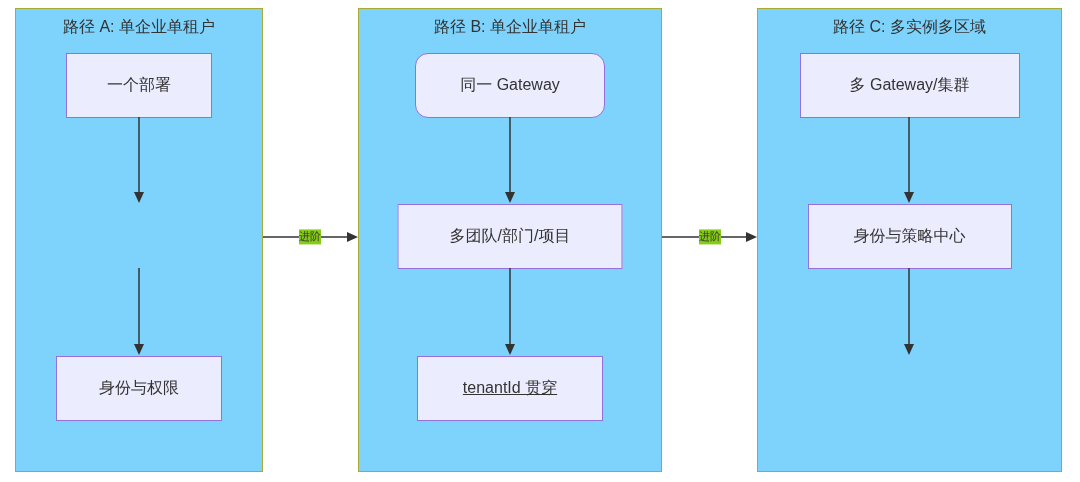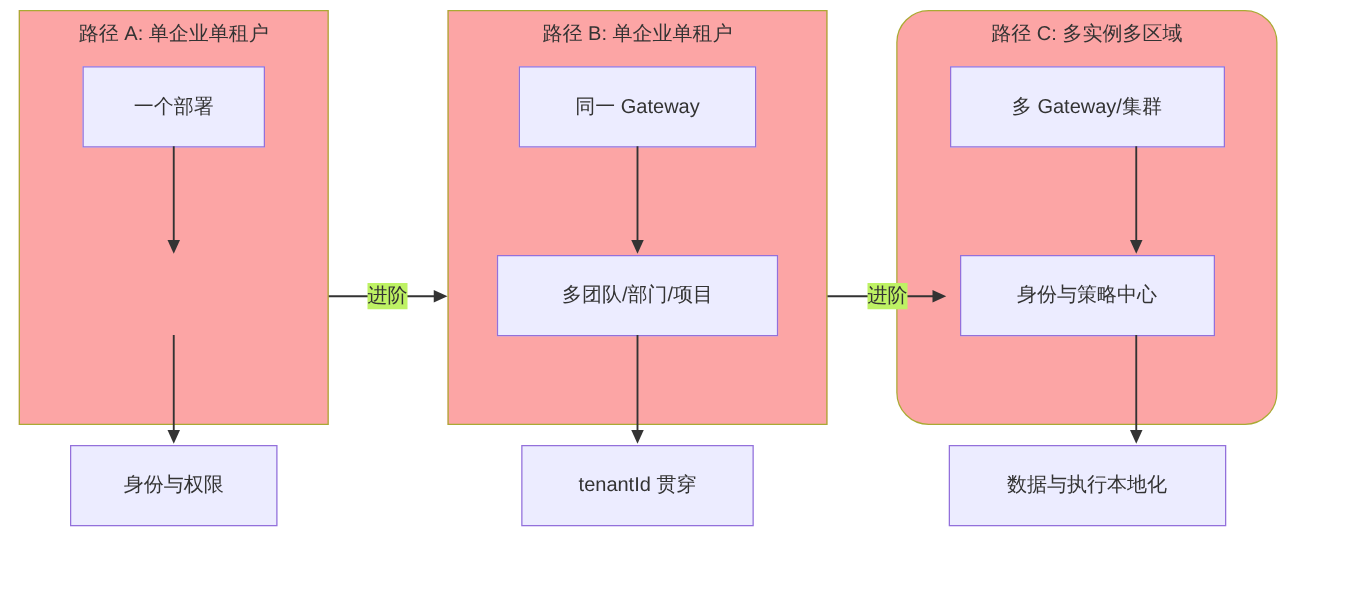--- a/index.html
+++ b/index.html
@@ -11,28 +11,28 @@
   #canvas {
     position: relative;
     width: 1080px;
     height: 482px;
     background: #ffffff;
     overflow: hidden;
   }
   .cluster {
     position: absolute;
     top: 8px;
-    height: 332px;
-    background: #fca5a5;
+    height: 464px;
+    background: #7dd3fc;
     border: 1px solid #aaaa33;
     box-sizing: border-box;
   }
   .cluster-a { left: 15px;  width: 248px; }
   .cluster-b { left: 358px; width: 304px; }
-  .cluster-c { left: 717px; width: 305px; border-radius: 26px; }
+  .cluster-c { left: 757px; width: 305px; }
   .cluster-title {
     position: absolute;
     top: 8px;
     left: 0;
     width: 100%;
     text-align: center;
     font-size: 16px;
     color: #333333;
     white-space: nowrap;
   }
@@ -50,42 +50,42 @@
     font-size: 16px;
     color: #333333;
     white-space: nowrap;
   }
   .row1 { top: 44px; text-align: center; }
   .row2 { top: 195px; }
   .row3 { top: 347px; text-align: center; }
   .node-a1 { width: 146px; }
   .node-a2 { width: 146px; }
   .node-a3 { width: 166px; }
-  .node-b1 { width: 190px; }
+  .node-b1 { width: 190px; border-radius: 13px; }
   .node-b2 { width: 225px; text-align: right; }
-  .node-b3 { width: 186px; }
+  .node-b3 { width: 186px; text-decoration: underline; }
   .node-c1 { width: 220px; }
   .node-c2 { width: 204px; }
   .node-c3 { width: 222px; }
   #edges {
     position: absolute;
     top: 0;
     left: 0;
     width: 1080px;
     height: 482px;
     pointer-events: none;
   }
   #edges line { stroke: #333333; stroke-width: 1.5; }
   #edges polygon { fill: #333333; }
   .edge-label {
     position: absolute;
     transform: translate(-50%, -50%);
-    background: #bef264;
+    background: #84cc16;
     color: #333333;
-    font-size: 16px;
+    font-size: 11px;
     padding: 1px 0;
     line-height: 1.2;
     white-space: nowrap;
   }
   .edge-label-1 { left: 310px; top: 237px; }
   .edge-label-2 { left: 710px; top: 237px; }
 </style>
 </head>
 <body>
 
@@ -101,21 +101,20 @@
     <div class="cluster-title">路径 B: 单企业单租户</div>
     <div class="node node-b1 row1">同一 Gateway</div>
     <div class="node node-b2 row2">多团队/部门/项目</div>
     <div class="node node-b3 row3">tenantId 贯穿</div>
   </div>
 
   <div class="cluster cluster-c">
     <div class="cluster-title">路径 C: 多实例多区域</div>
     <div class="node node-c2 row2">身份与策略中心</div>
     <div class="node node-c1 row1">多 Gateway/集群</div>
-    <div class="node node-c3 row3">数据与执行本地化</div>
   </div>
 
   <svg id="edges" viewBox="0 0 1080 482" xmlns="http://www.w3.org/2000/svg">
 
     <g>
       <line x1="139" y1="117" x2="139" y2="193"></line>
       <polygon points="139,203 134,192 144,192"></polygon>
     </g>
     <g>
       <line x1="139" y1="268" x2="139" y2="345"></line>

